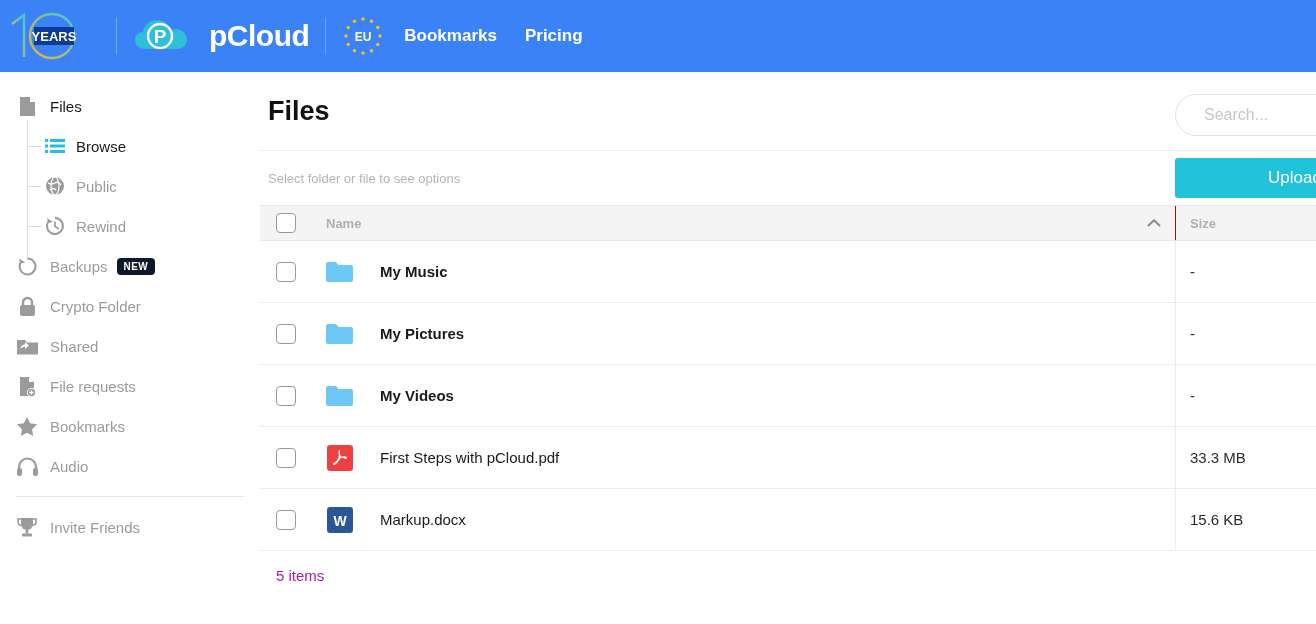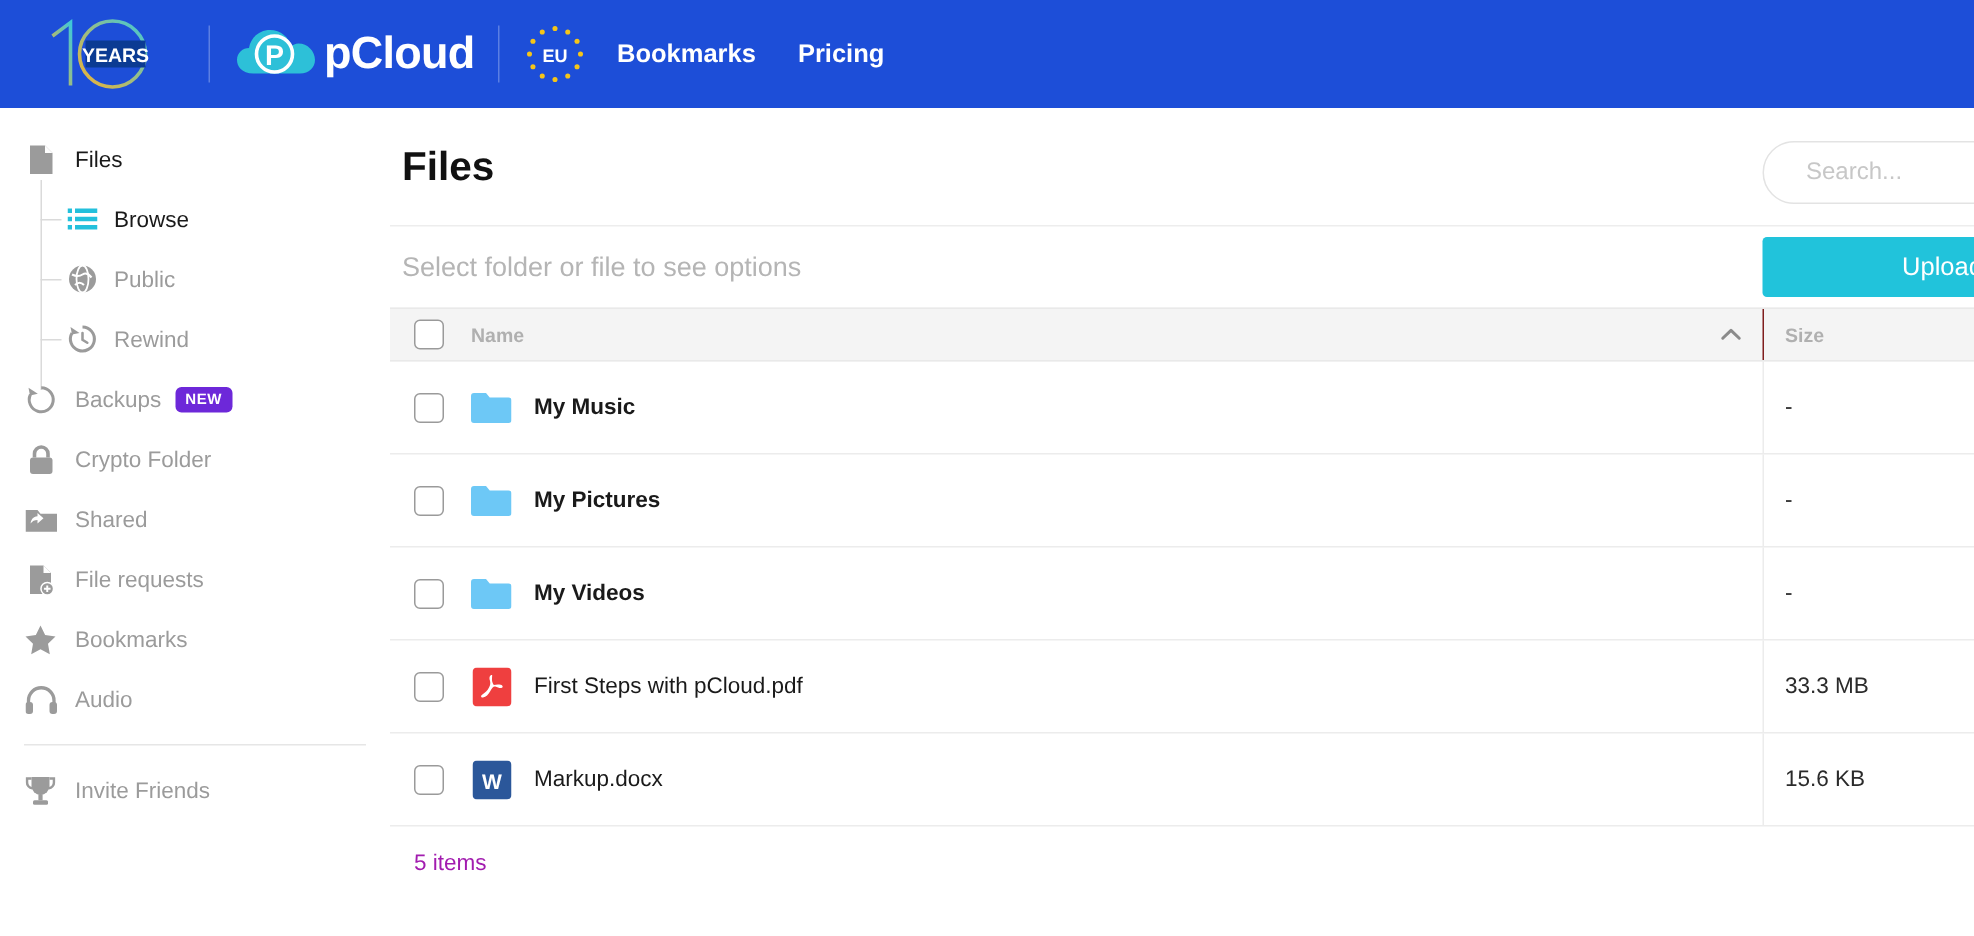--- a/index.html
+++ b/index.html
@@ -6,41 +6,41 @@
   html, body {
     width: 1316px; height: 624px;
     font-family: "Liberation Sans", sans-serif;
     background: #ffffff;
     overflow: hidden;
   }
 
   
   .topnav {
     height: 72px;
-    background: #1d4ed8;
-    display: flex;
-    align-items: center;
-    padding-left: 27px;
+    background: #3b82f6;
+    display: flex;
+    align-items: center;
+    padding-left: 4px;
     position: relative;
   }
   .years-logo { width: 96px; height: 52px; flex: 0 0 auto; }
   .nav-sep {
     width: 1px; height: 38px;
     background: rgba(255,255,255,0.28);
     margin: 0 16px;
     flex: 0 0 auto;
   }
   .brand { display: flex; align-items: center; flex: 0 0 auto; }
   .brand-mark { width: 56px; height: 42px; }
   .brand-name {
     color: #ffffff;
     font-size: 30px;
     font-weight: bold;
     letter-spacing: -0.5px;
-    margin-left: 4px;
+    margin-left: 20px;
   }
   .eu-badge { width: 42px; height: 42px; flex: 0 0 auto; }
   .nav-link {
     color: #ffffff;
     font-size: 17px;
     font-weight: bold;
     margin-left: 28px;
     cursor: pointer;
     white-space: nowrap;
   }
@@ -94,21 +94,21 @@
     width: 14px;
     height: 1px;
     background: #dadada;
   }
   .side-divider {
     height: 1px;
     background: #e6e6e6;
     margin: 10px 16px 10px 16px;
   }
   .badge-new {
-    background: #6d28d9;
+    background: #0f172a;
     color: #ffffff;
     font-size: 10px;
     font-weight: bold;
     letter-spacing: 0.4px;
     padding: 3px 7px;
     border-radius: 4px;
     margin-left: 9px;
   }
 
   
@@ -152,21 +152,21 @@
 
   .hrule { height: 1px; background: #ededed; }
 
   .action-bar {
     height: 54px;
     display: flex;
     align-items: center;
     position: relative;
   }
   .action-hint {
-    font-size: 18px;
+    font-size: 13px;
     color: #b5b5b5;
     margin-left: 8px;
   }
   .upload-btn {
     position: absolute;
     right: -140px;
     left: 915px;
     top: 7px;
     width: 240px;
     height: 40px;
@@ -183,21 +183,21 @@
   .tbl { width: 100%; }
   .tbl-head {
     height: 36px;
     background: #f4f4f4;
     border-top: 1px solid #e9e9e9;
     border-bottom: 1px solid #e9e9e9;
     display: flex;
     align-items: center;
     position: relative;
   }
-  .col-name { flex: 1 1 auto; display: flex; align-items: center; position: relative; }
+  .col-name { flex: 1 1 auto; display: flex; align-items: center; position: relative; gap: 12px; }
   .col-size {
     flex: 0 0 141px;
     border-left: 1px solid #7f1d1d;
     height: 100%;
     display: flex;
     align-items: center;
     padding-left: 14px;
   }
   .th-text {
     font-size: 13px;

